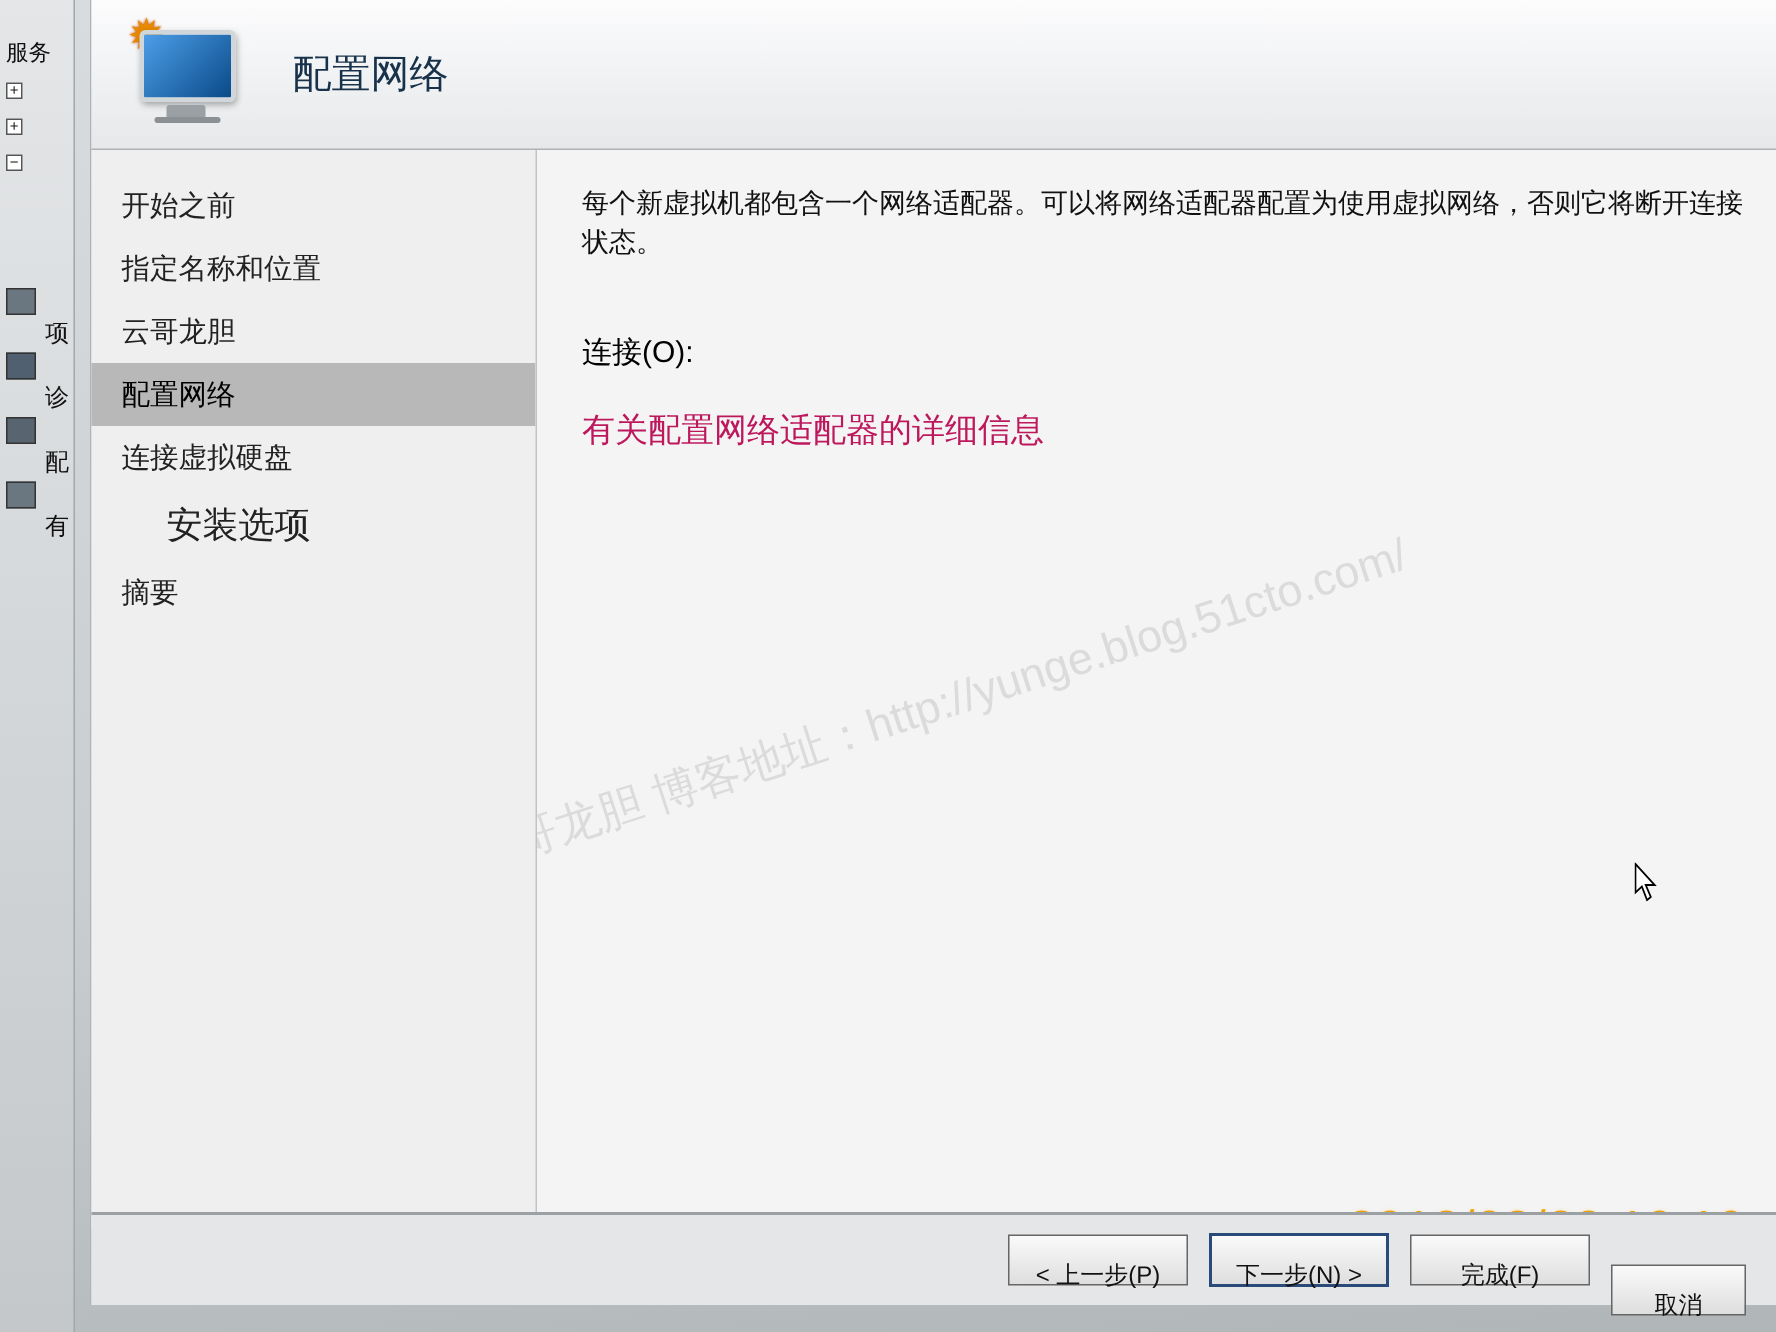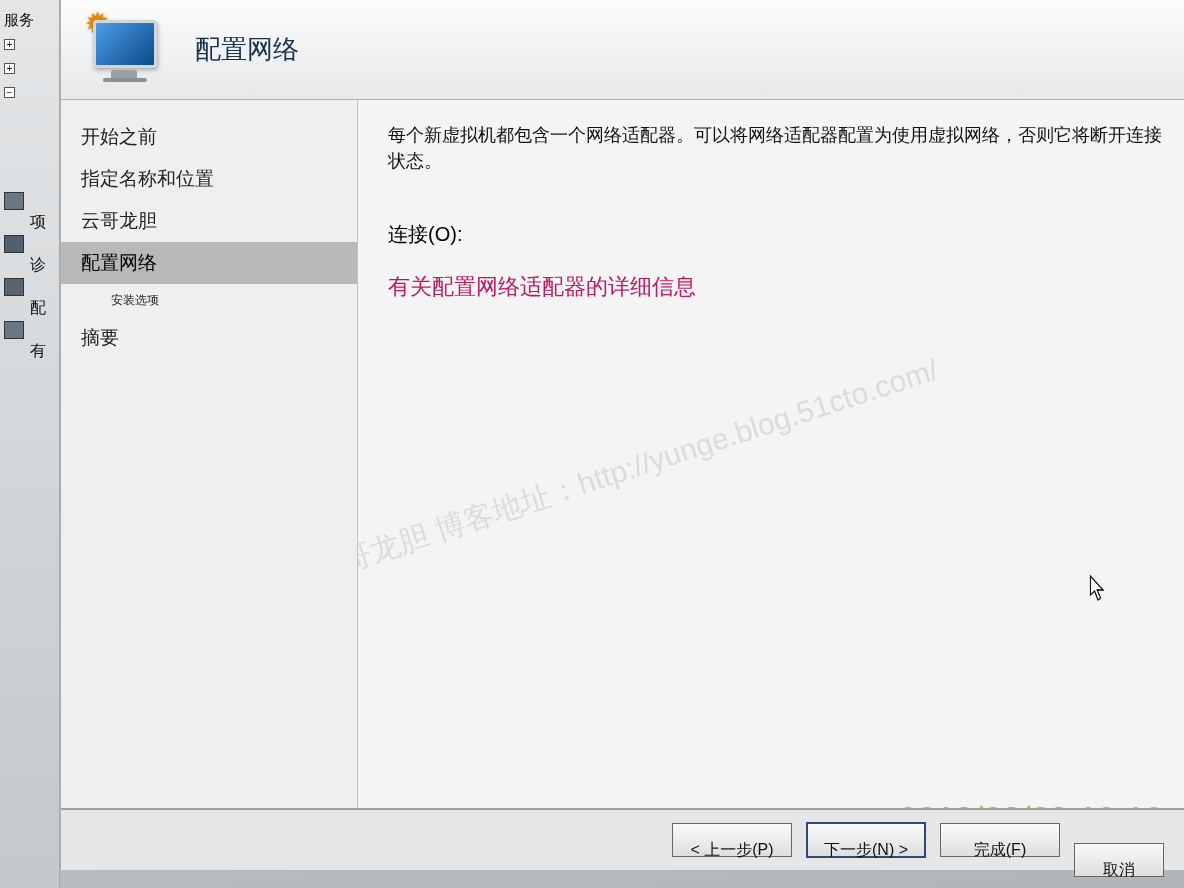--- a/index.html
+++ b/index.html
@@ -9,27 +9,27 @@
     position: relative;
     width: 1184px;
     height: 888px;
     background: linear-gradient(174deg, #d8dcde 0%, #c8cdd0 60%, #b0b5b8 100%);
   }
   
   
   .left-strip {
     position: absolute;
     left: 0; top: 0;
-    width: 60px;
+    width: 50px;
     height: 100%;
     background: linear-gradient(180deg, #e4e6e8 0%, #c4c8ca 100%);
     border-right: 1px solid #a4a8aa;
     font-size: 15px;
     color: #111;
-    padding-top: 8px;
+    padding-top: 24px;
     overflow: hidden;
   }
   .left-strip .tree-row {
     white-space: nowrap;
     height: 24px;
     line-height: 24px;
     padding-left: 4px;
   }
   .tree-toggle {
     display:inline-block;
@@ -120,21 +120,21 @@
     padding: 16px 0;
     background:#efefef;
   }
   .step {
     padding: 8px 20px;
     font-size: 19px;
     color:#222;
     cursor:pointer;
     font-family:Liberation Serif, serif;
   }
-  .step.sub { padding-left: 50px; font-size:12px;}
+  .step.sub { padding-left: 50px; font-size:24px;}
   .step.active {
     background:#b8b8b8;
     color:#000;
   }
   
   .content {
     flex:1;
     padding: 22px 10px 22px 30px;
     background:#f4f4f4;
     border-left:1px solid #c0c2c4;
@@ -282,20 +282,21 @@
       </div>
       <div class="wizard-title">配置网络</div>
     </div>
 
     <div class="wizard-body">
       <div class="steps">
         <div class="step">开始之前</div>
         <div class="step">指定名称和位置</div>
         <div class="step">云哥龙胆</div>
         <div class="step active">配置网络</div>
+        <div class="step">连接虚拟硬盘</div>
         <div class="step sub">安装选项</div>
         <div class="step">摘要</div>
       </div>
 
       <div class="content">
         <div class="desc">每个新虚拟机都包含一个网络适配器。可以将网络适配器配置为使用虚拟网络，否则它将断开连接状态。</div>
         <div class="conn-row">
           <div class="conn-label">连接(O):</div>
         </div>
         <a class="more-link">有关配置网络适配器的详细信息</a>

